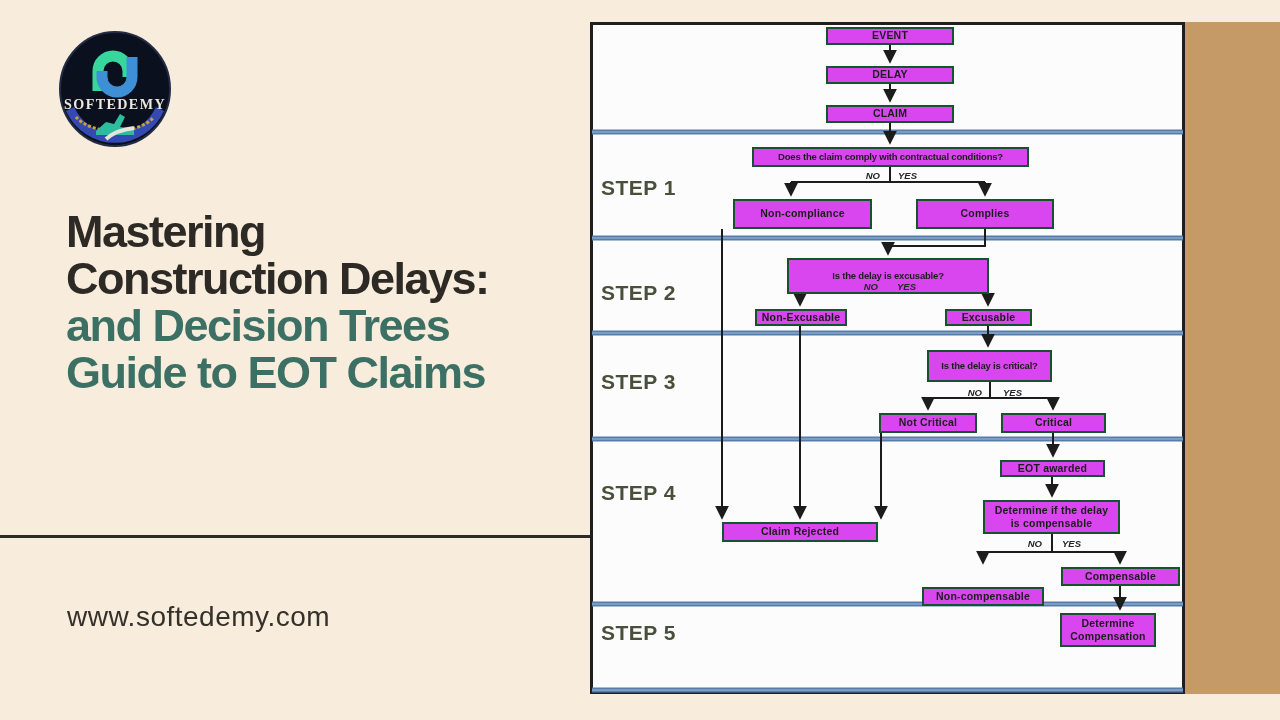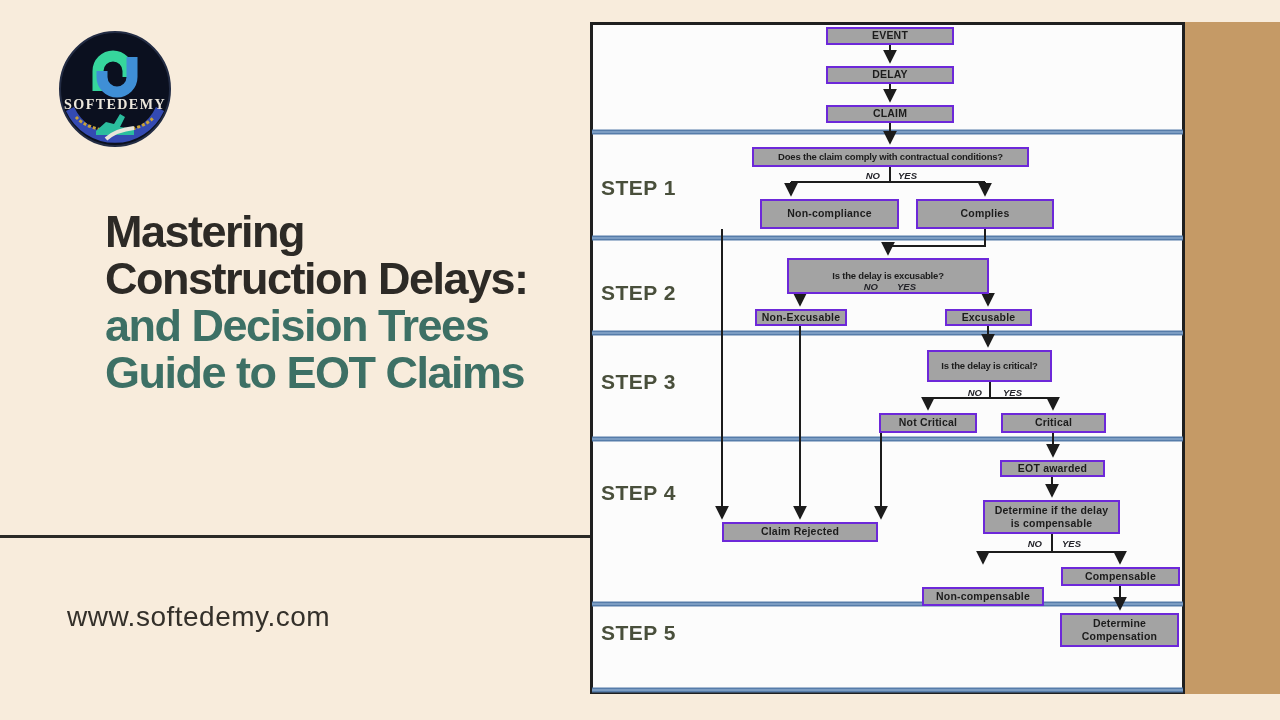--- a/index.html
+++ b/index.html
@@ -5,21 +5,21 @@
   html,body{margin:0;padding:0;}
   body{
     width:1280px;height:720px;position:relative;overflow:hidden;
     background:#f8ecdc;
     font-family:"Liberation Sans", sans-serif;
   }
   
   .logo-wrap{position:absolute;left:58px;top:28px;width:114px;height:122px;}
   .title{
     position:absolute;left:66px;top:208px;width:500px;
-    font-weight:bold;font-size:45px;line-height:47px;letter-spacing:-1.5px;margin-left:39px;
+    font-weight:bold;font-size:45px;line-height:47px;letter-spacing:-1.5px;
   }
   .title .dark{color:#2d2a26;}
   .title .teal{color:#3d7065;}
   .rule{position:absolute;left:0;top:535px;width:591px;height:3px;background:#2b2a26;}
   .website{
     position:absolute;left:67px;top:601px;
     font-size:28px;color:#34302a;letter-spacing:.5px;
   }
   
   .panel{
@@ -29,21 +29,21 @@
   .side-strip{
     position:absolute;left:1185px;top:22px;width:95px;height:672px;
     background:#c59a66;
   }
   .chart-svg{position:absolute;left:590px;top:22px;width:595px;height:672px;}
   .step{
     position:absolute;font-weight:bold;font-size:21px;letter-spacing:.5px;
     color:#494f3b;
   }
   .fbox{
-    position:absolute;background:#a3a3a3;border:2px solid #6d28d9;box-sizing:border-box;
+    position:absolute;background:#d946ef;border:2px solid #14532d;box-sizing:border-box;
     display:flex;align-items:center;justify-content:center;text-align:center;
     font-weight:bold;font-size:10.5px;color:#1c1c1c;line-height:1.25;
     white-space:pre-line;letter-spacing:.2px;
   }
   .fbox.q{font-size:9.5px;letter-spacing:-.2px;white-space:nowrap;}
   .noyes{
     position:absolute;font-size:9.5px;font-weight:bold;font-style:italic;
     color:#24242a;width:30px;
   }
 </style>
@@ -142,40 +142,40 @@
 <div class="step" style="left:601px;top:281px">STEP 2</div>
 <div class="step" style="left:601px;top:370px">STEP 3</div>
 <div class="step" style="left:601px;top:481px">STEP 4</div>
 <div class="step" style="left:601px;top:621px">STEP 5</div>
 
 <div class="fbox" style="left:826px;top:27px;width:128px;height:18px">EVENT</div>
 <div class="fbox" style="left:826px;top:66px;width:128px;height:18px">DELAY</div>
 <div class="fbox" style="left:826px;top:105px;width:128px;height:18px">CLAIM</div>
 
 <div class="fbox q" style="left:752px;top:147px;width:277px;height:20px">Does the claim comply with contractual conditions?</div>
-<div class="fbox" style="left:760px;top:199px;width:139px;height:30px">Non-compliance</div>
+<div class="fbox" style="left:733px;top:199px;width:139px;height:30px">Non-compliance</div>
 <div class="fbox" style="left:916px;top:199px;width:138px;height:30px">Complies</div>
 
 <div class="fbox q" style="left:787px;top:258px;width:202px;height:36px">Is the delay is excusable?</div>
 <div class="fbox" style="left:755px;top:309px;width:92px;height:17px">Non-Excusable</div>
 <div class="fbox" style="left:945px;top:309px;width:87px;height:17px">Excusable</div>
 
 <div class="fbox q" style="left:927px;top:350px;width:125px;height:32px">Is the delay is critical?</div>
 <div class="fbox" style="left:879px;top:413px;width:98px;height:20px">Not Critical</div>
 <div class="fbox" style="left:1001px;top:413px;width:105px;height:20px">Critical</div>
 
 <div class="fbox" style="left:1000px;top:460px;width:105px;height:17px">EOT awarded</div>
 <div class="fbox" style="left:983px;top:500px;width:137px;height:34px">Determine if the delay
 is compensable</div>
 
 <div class="fbox" style="left:722px;top:522px;width:156px;height:20px">Claim Rejected</div>
 <div class="fbox" style="left:922px;top:587px;width:122px;height:19px">Non-compensable</div>
 <div class="fbox" style="left:1061px;top:567px;width:119px;height:19px">Compensable</div>
 
-<div class="fbox" style="left:1060px;top:613px;width:119px;height:34px">Determine
+<div class="fbox" style="left:1060px;top:613px;width:96px;height:34px">Determine
 Compensation</div>
 
 <div class="noyes" style="left:850px;top:170px;text-align:right">NO</div>
 <div class="noyes" style="left:898px;top:170px">YES</div>
 
 <div class="noyes" style="left:848px;top:281px;text-align:right">NO</div>
 <div class="noyes" style="left:897px;top:281px">YES</div>
 
 <div class="noyes" style="left:952px;top:387px;text-align:right">NO</div>
 <div class="noyes" style="left:1003px;top:387px">YES</div>

